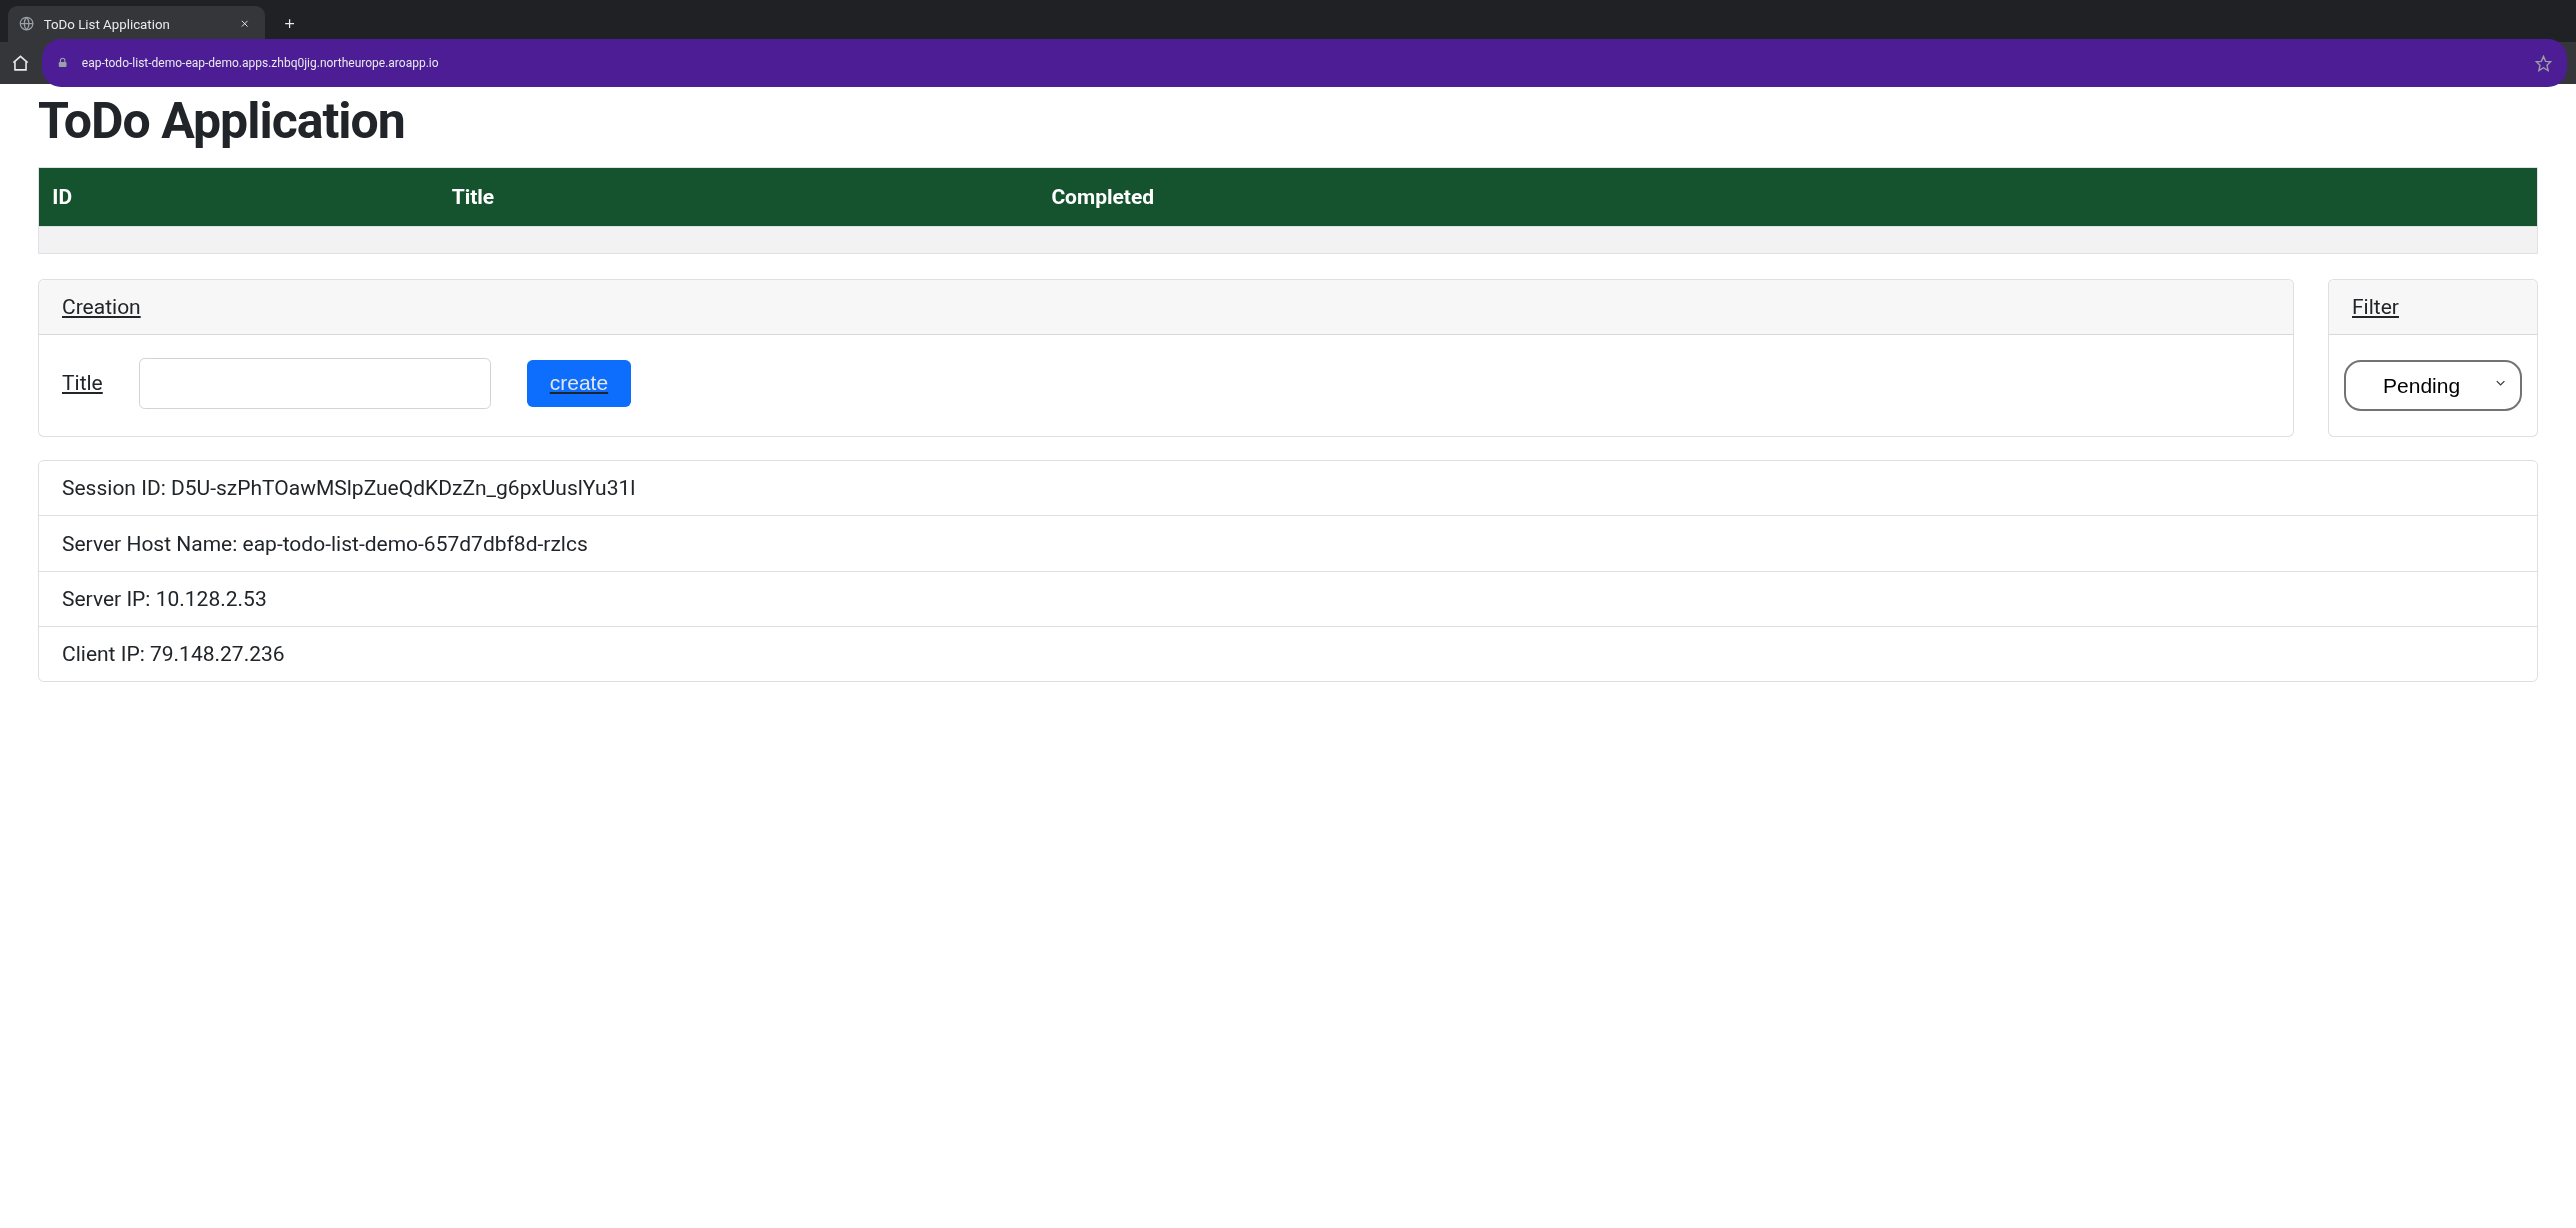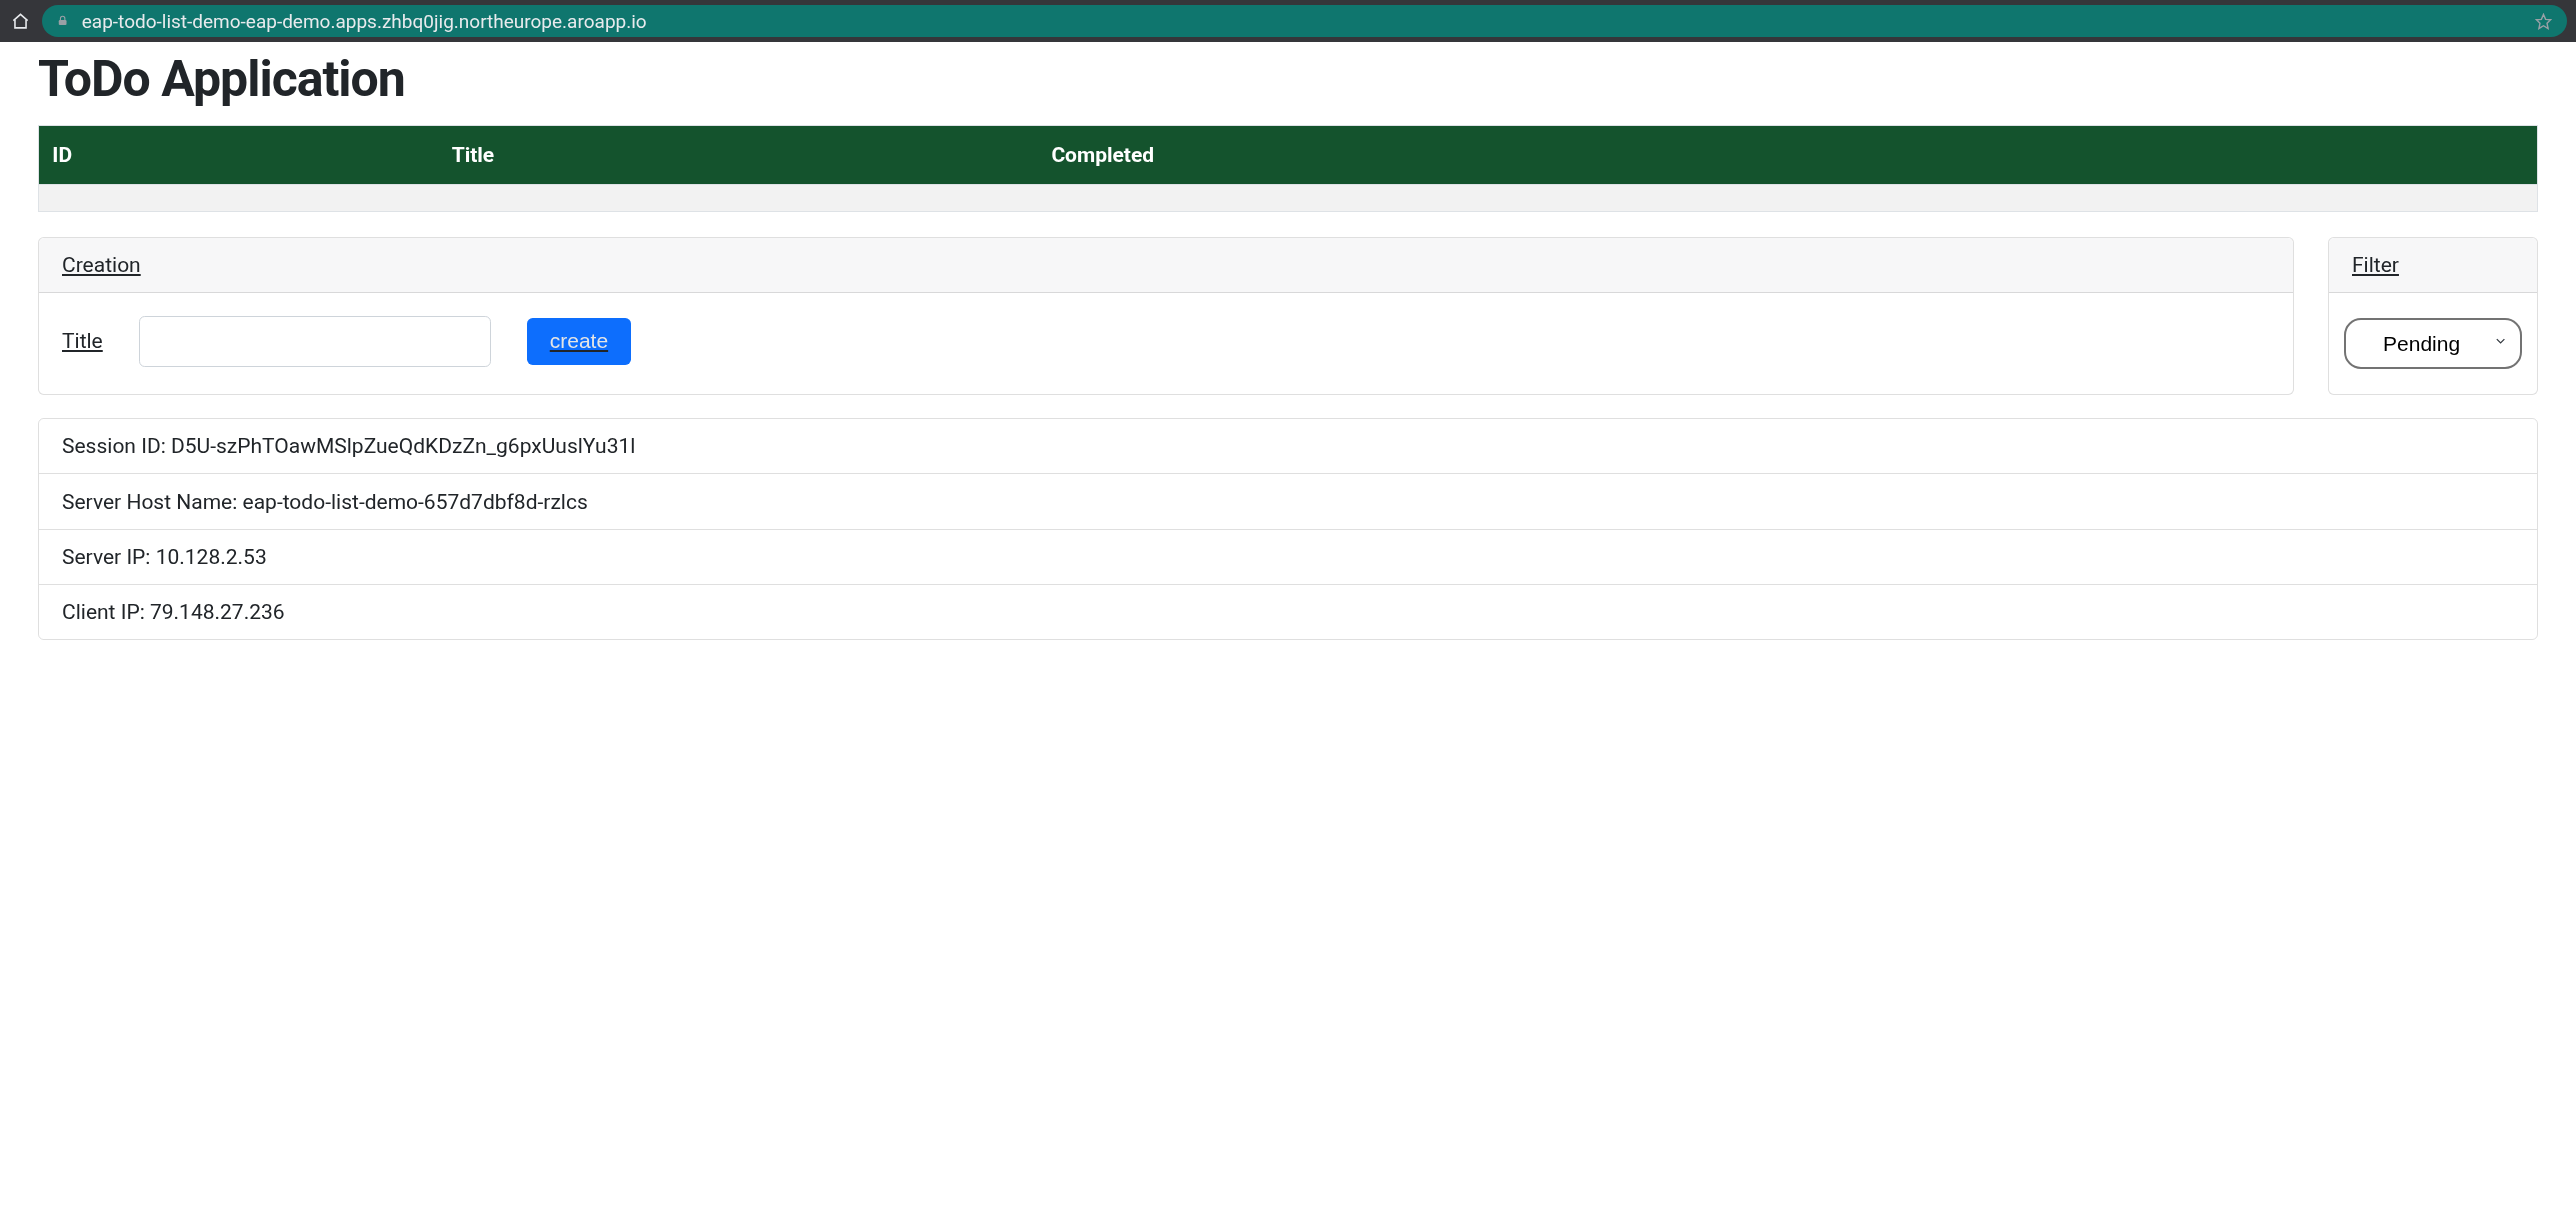--- a/index.html
+++ b/index.html
@@ -62,28 +62,28 @@
     gap: 11.4px;
   }
   .home-icon {
     width: 21px; height: 21px;
     display: flex; align-items: center; justify-content: center;
     color: #e8eaed;
     cursor: pointer;
   }
   .address-bar {
     flex: 1;
-    background: #0f766e;
+    background: #4c1d95;
     border-radius: 19px;
-    height: 32px;
+    height: 48px;
     display: flex;
     align-items: center;
     padding: 0 13.3px;
     color: #9aa0a6;
-    font-size: 19px;
+    font-size: 12px;
     gap: 11.4px;
   }
   .address-bar .url { flex: 1; color: #e8eaed; }
   .lock-icon {
     width: 15.2px; height: 15.2px;
     display: flex; align-items: center; justify-content: center;
     color: #9aa0a6;
   }
   .star-icon {
     width: 19px; height: 19px;
@@ -199,20 +199,43 @@
     padding: 15.2px 23px;
     font-size: 21px;
     border-bottom: 1px solid rgba(0,0,0,.125);
   }
   .info-item:last-child { border-bottom: none; }
 </style>
 </head>
 <body>
 
 <div class="browser-chrome">
+  <div class="tab-bar">
+    <div class="tab">
+      <div class="tab-left">
+        <span class="tab-favicon">
+          <svg viewBox="0 0 24 24" width="15.2" height="15.2" fill="none" stroke="#9aa0a6" stroke-width="2">
+              <circle cx="12" cy="12" r="10"></circle>
+              <path d="M2 12h20M12 2a15 15 0 0 1 0 20M12 2a15 15 0 0 0 0 20"></path>
+            </svg>
+        </span>
+        <span>ToDo List Application</span>
+      </div>
+      <span class="tab-close">
+        <svg viewBox="0 0 24 24" width="11.4" height="11.4" stroke="#e8eaed" stroke-width="2">
+            <path d="M6 6l12 12M18 6L6 18"></path>
+          </svg>
+      </span>
+    </div>
+    <div class="new-tab">
+      <svg viewBox="0 0 24 24" width="15.2" height="15.2" stroke="#e8eaed" stroke-width="2">
+          <path d="M12 5v14M5 12h14"></path>
+        </svg>
+    </div>
+  </div>
   <div class="address-bar-row">
     <span class="home-icon">
       <svg viewBox="0 0 24 24" width="19" height="19" fill="none" stroke="#e8eaed" stroke-width="2">
           <path d="M3 11l9-8 9 8"></path>
           <path d="M5 10v10h14V10"></path>
         </svg>
     </span>
     <div class="address-bar">
       <span class="lock-icon">
         <svg viewBox="0 0 24 24" width="13.3" height="13.3" fill="#9aa0a6">

